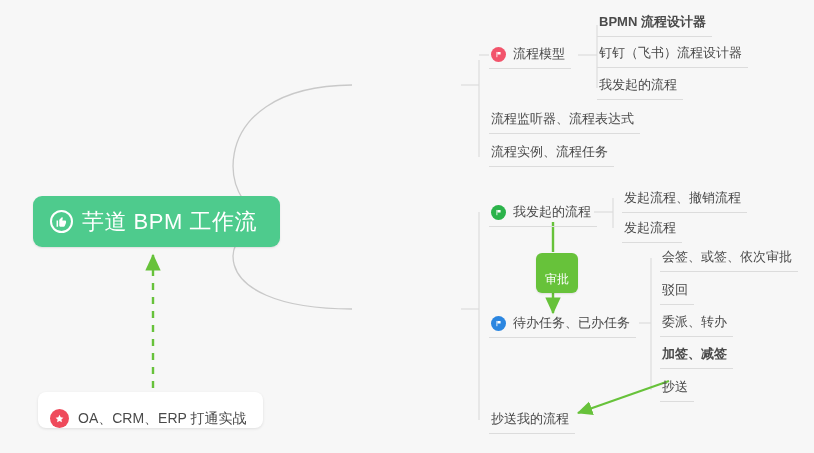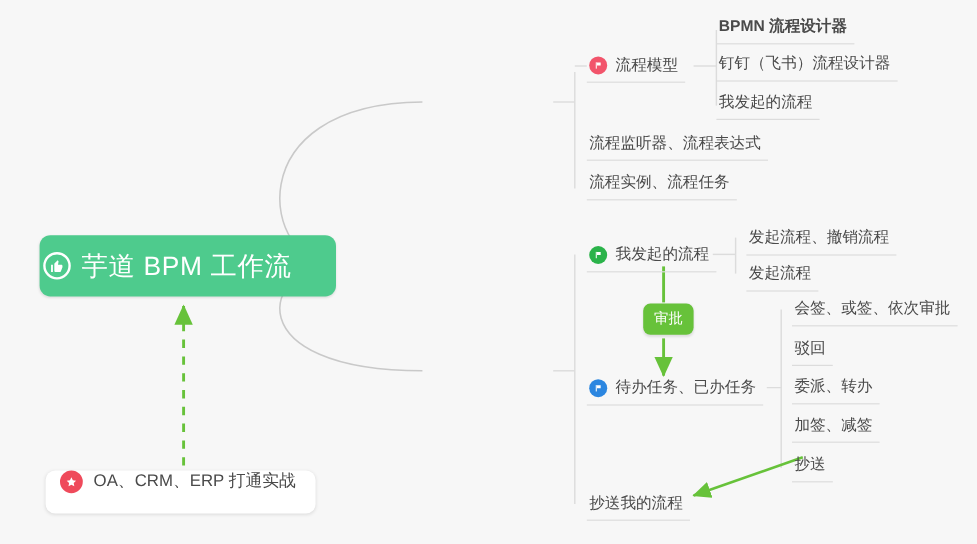--- a/index.html
+++ b/index.html
@@ -27,21 +27,21 @@
 
   
   .root-node {
     position: absolute;
     left: 33px; top: 196px;
     width: 247px; height: 51px;
     background: #4ecb8d;
     border-radius: 9px;
     display: flex;
     align-items: center;
-    padding-left: 3px;
+    padding-left: 17px;
     box-shadow: 0 1px 2px rgba(0,0,0,0.10);
   }
   .root-label {
     color: #ffffff;
     font-size: 22px;
     letter-spacing: 0.5px;
     margin-left: 9px;
     white-space: nowrap;
   }
 
@@ -109,38 +109,38 @@
   }
 
   
   .note-node {
     position: absolute;
     left: 38px; top: 392px;
     height: 36px;
     background: #ffffff;
     border-radius: 8px;
     display: flex;
-    align-items: flex-start;
+    align-items: flex-end;
     padding: 0 16px 0 12px;
     box-shadow: 0 1px 3px rgba(0,0,0,0.10);
   }
   .note-label {
     font-size: 14px;
     color: #4a4a4a;
     margin-left: 9px;
     white-space: nowrap;
   }
 
   
   .anno-chip {
     position: absolute;
     left: 536px; top: 253px;
     background: #67c23a;
     border-radius: 6px;
-    padding: 4px 9px 5px;
+    padding: 18px 9px 5px;
     color: #ffffff;
     font-size: 12px;
     white-space: nowrap;
     box-shadow: 0 1px 2px rgba(0,0,0,0.10);
   }
 </style>
 </head>
 <body>
 
 <div id="canvas">
@@ -251,21 +251,21 @@
 
   <div class="leaf" style="left:660px; top:245px;">
     <span class="leaf-text">会签、或签、依次审批</span>
   </div>
   <div class="leaf" style="left:660px; top:278px;">
     <span class="leaf-text">驳回</span>
   </div>
   <div class="leaf" style="left:660px; top:310px;">
     <span class="leaf-text">委派、转办</span>
   </div>
-  <div class="leaf" style="left:660px; top:342px;">
+  <div class="leaf" style="left:660px; top:342px;font-weight:bold;">
     <span class="leaf-text">加签、减签</span>
   </div>
   <div class="leaf" style="left:660px; top:375px;">
     <span class="leaf-text">抄送</span>
   </div>
 
   <div class="leaf" style="left:489px; top:407px;">
     <span class="leaf-text">抄送我的流程</span>
   </div>
 

